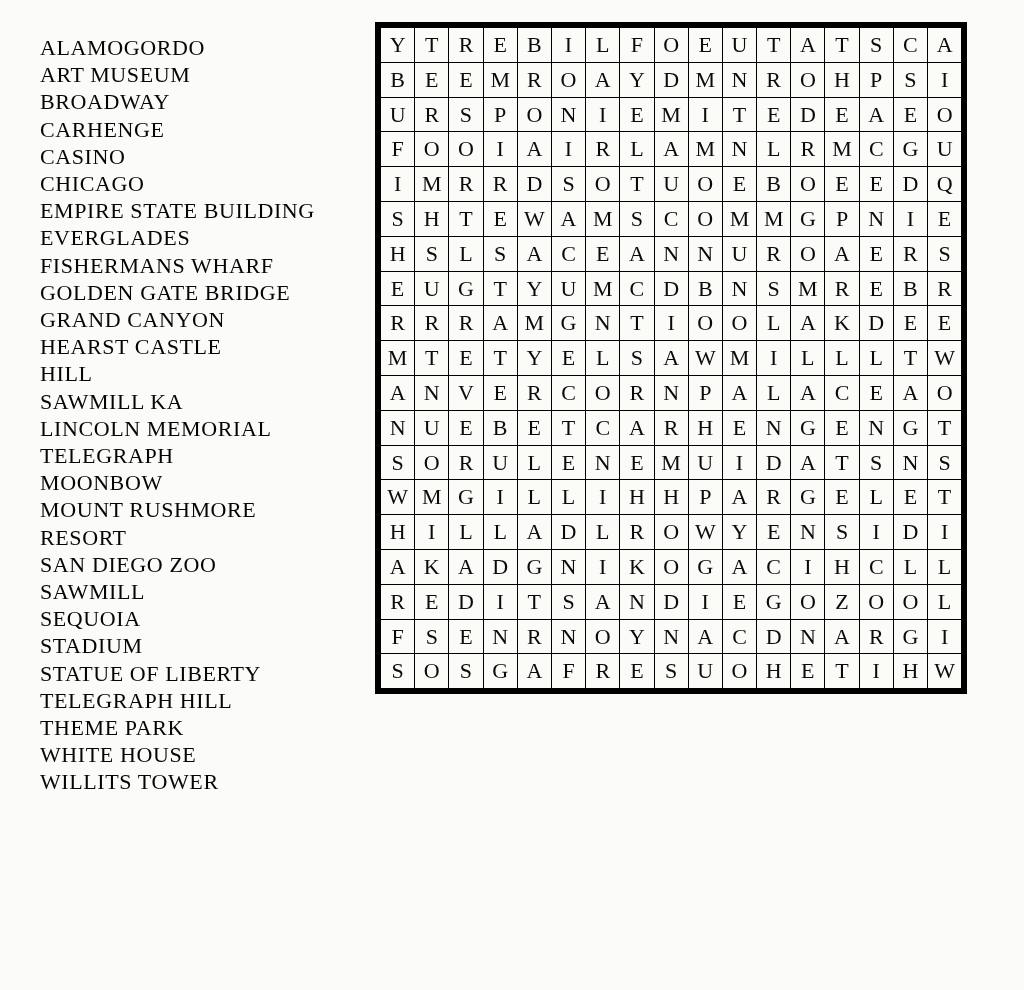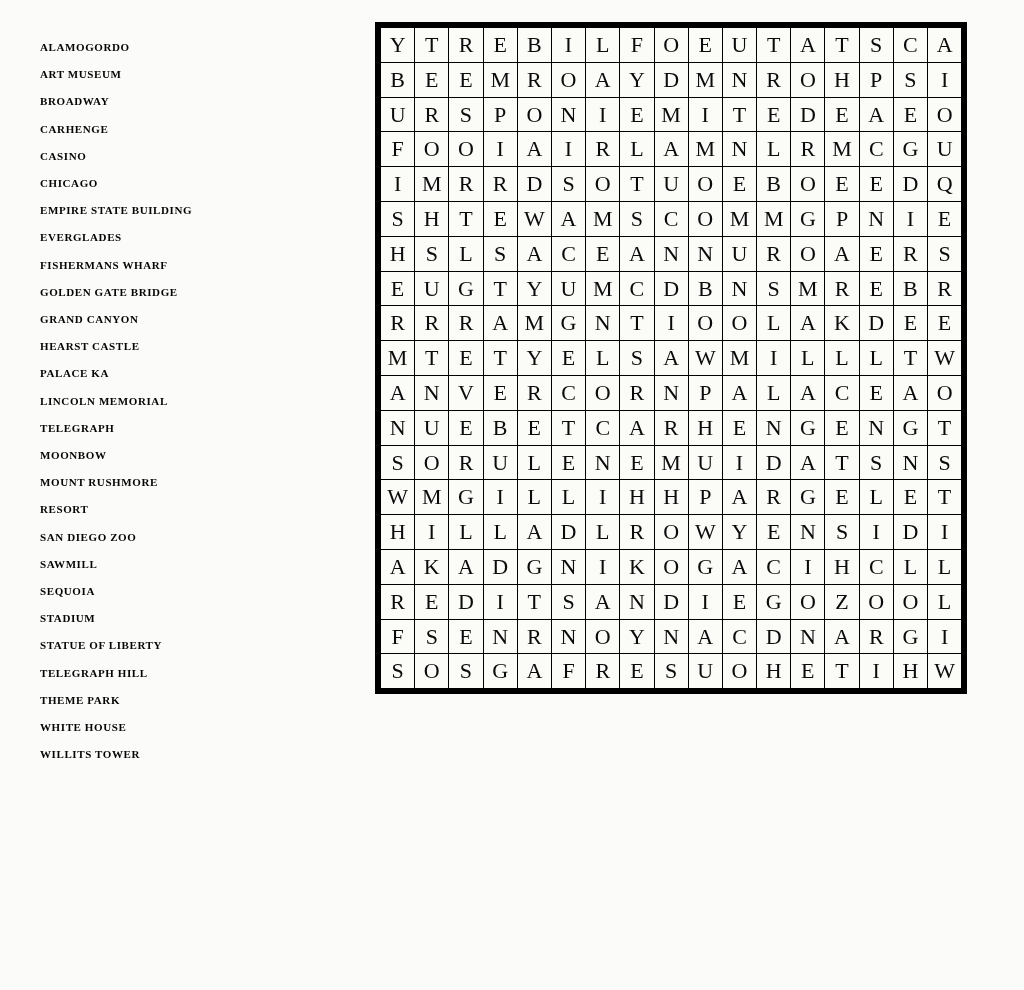--- a/index.html
+++ b/index.html
@@ -18,22 +18,22 @@
 
   
   #word-list {
     position: absolute;
     left: 40px;
     top: 34px;
     width: 310px;
   }
   #word-list .word-entry {
     font-family: "Liberation Serif", "DejaVu Serif", serif;
-    font-weight: bold;
-    font-size: 11px;
+    font-weight: normal;
+    font-size: 22px;
     letter-spacing: 0.6px;
     color: #050505;
     line-height: 27.2px;
     white-space: nowrap;
   }
 
   
   #puzzle-grid {
     position: absolute;
     left: 375px;
@@ -70,21 +70,22 @@
     <div class="word-entry">BROADWAY</div>
     <div class="word-entry">CARHENGE</div>
     <div class="word-entry">CASINO</div>
     <div class="word-entry">CHICAGO</div>
     <div class="word-entry">EMPIRE STATE BUILDING</div>
     <div class="word-entry">EVERGLADES</div>
     <div class="word-entry">FISHERMANS WHARF</div>
     <div class="word-entry">GOLDEN GATE BRIDGE</div>
     <div class="word-entry">GRAND CANYON</div>
     <div class="word-entry">HEARST CASTLE</div>
-    <div class="word-entry">PALACE KA</div>
+    <div class="word-entry">HILL</div>
+    <div class="word-entry">SAWMILL KA</div>
     <div class="word-entry">LINCOLN MEMORIAL</div>
     <div class="word-entry">TELEGRAPH</div>
     <div class="word-entry">MOONBOW</div>
     <div class="word-entry">MOUNT RUSHMORE</div>
     <div class="word-entry">RESORT</div>
     <div class="word-entry">SAN DIEGO ZOO</div>
     <div class="word-entry">SAWMILL</div>
     <div class="word-entry">SEQUOIA</div>
     <div class="word-entry">STADIUM</div>
     <div class="word-entry">STATUE OF LIBERTY</div>

